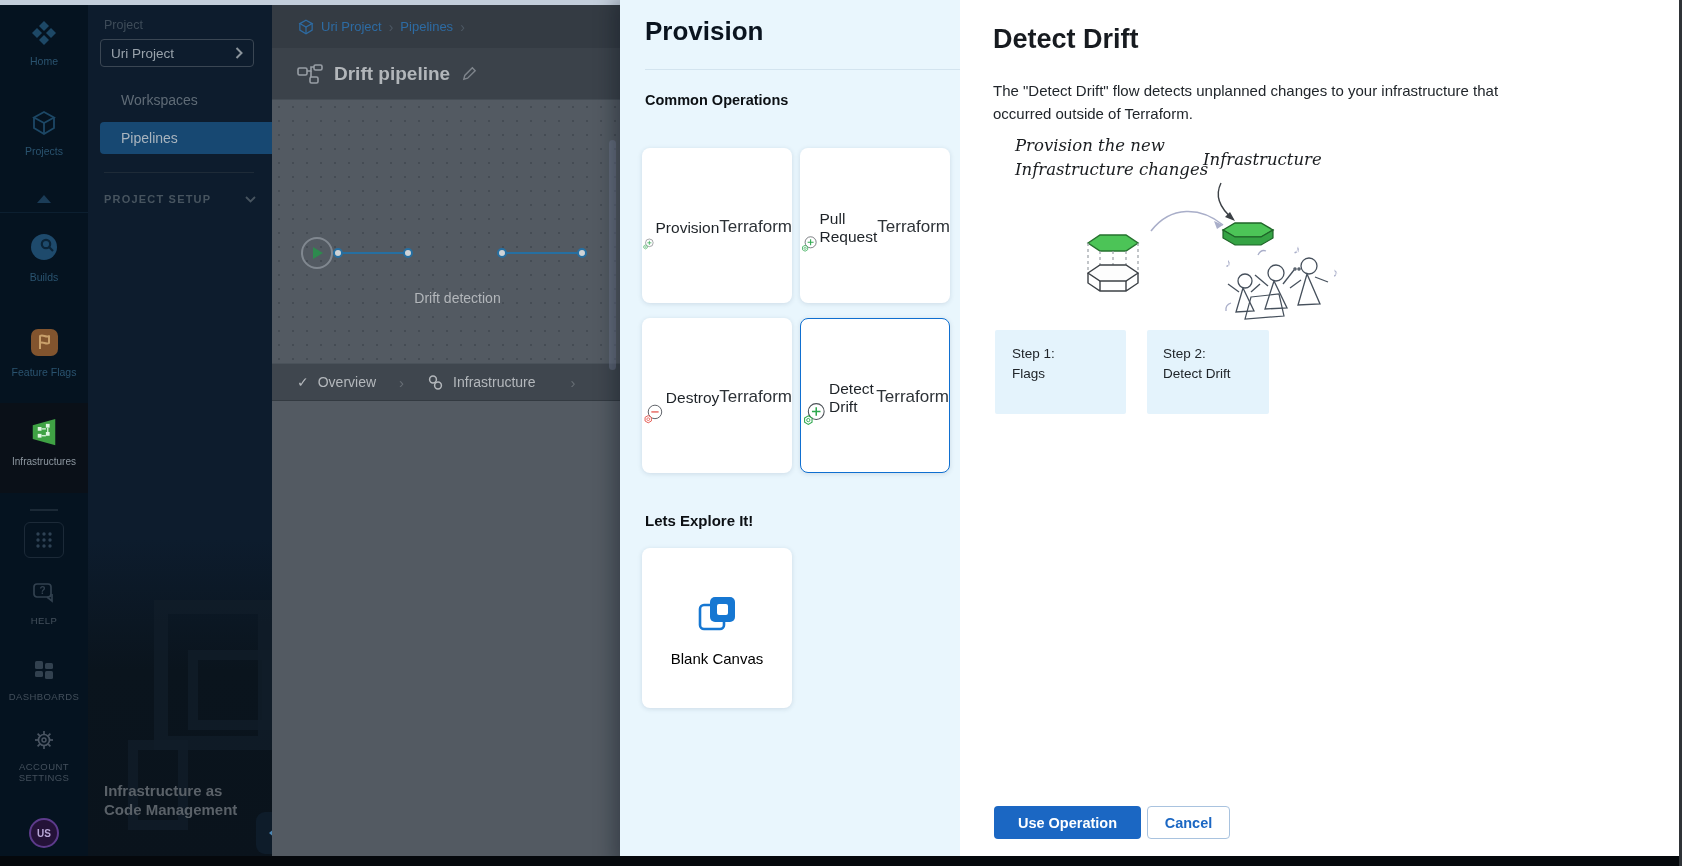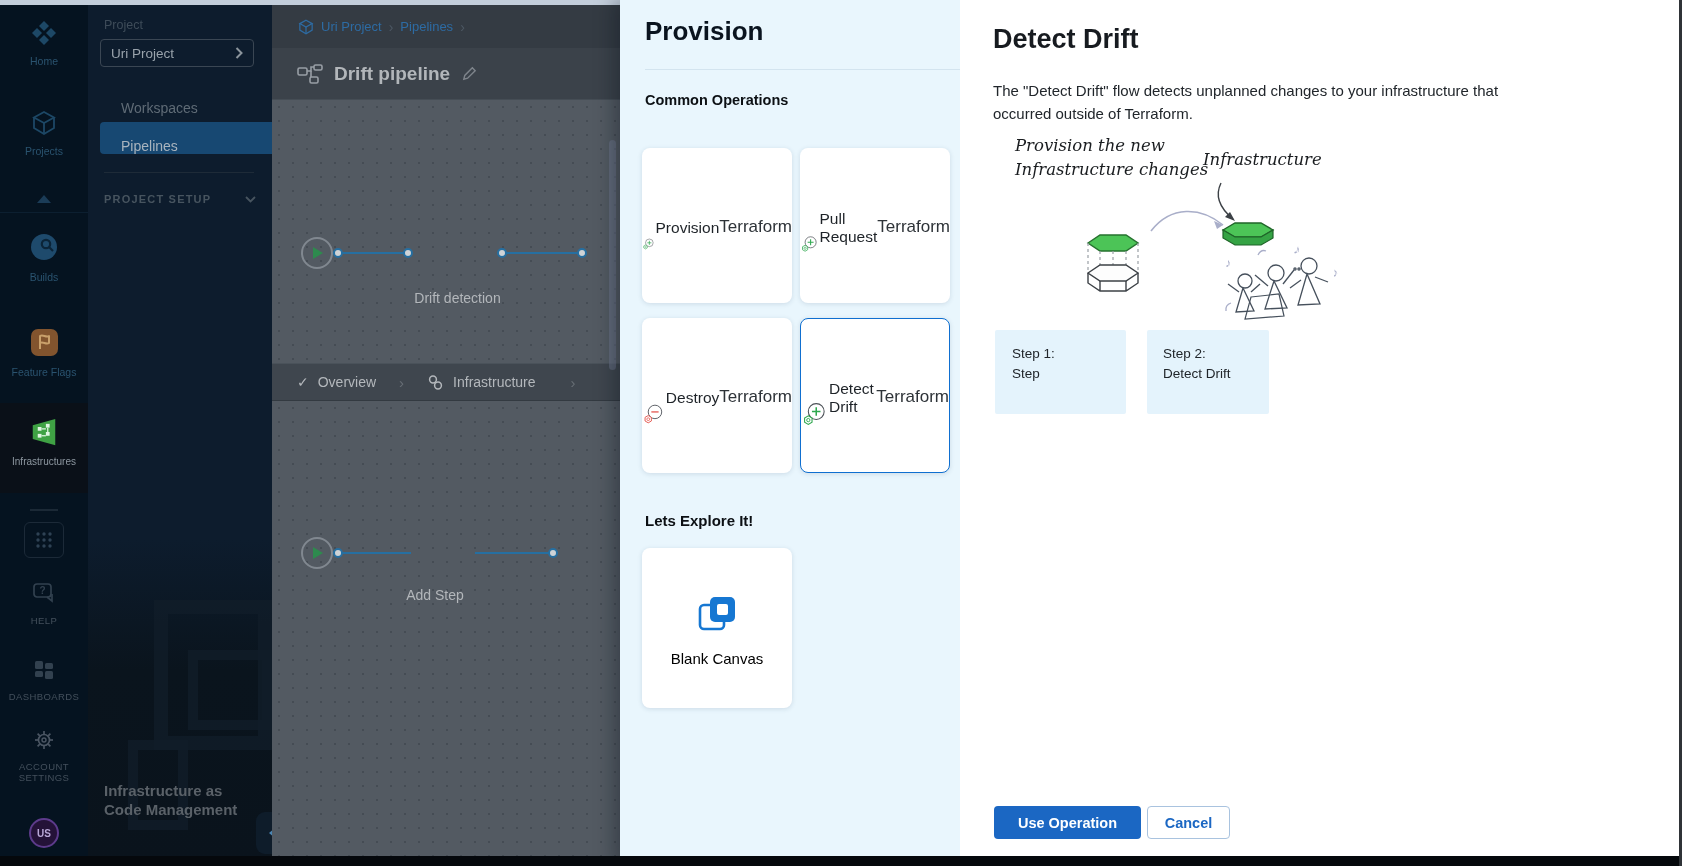--- a/index.html
+++ b/index.html
@@ -18,21 +18,21 @@
   .rail-divider { position:absolute; left:0; width:88px; height:1px; background:#0c1f30; }
   .rail-divider.short { left:30px; width:28px; height:2px; background:#1b2936; }
   #apps-btn { left:24px; top:522px; width:40px; height:36px; border:1px solid #1c2a38; border-radius:6px; display:flex; align-items:center; justify-content:center; }
   #avatar { left:29px; top:818px; width:30px; height:30px; border-radius:50%; background:#241238; border:2px solid #5d3b8b; color:#b9a8d8; font-size:10px; font-weight:bold; display:flex; align-items:center; justify-content:center; }
 
   
   #proj-nav { left:88px; top:0; width:184px; height:866px; background:#0d1c2d; z-index:1; overflow:hidden; }
   #proj-label { left:16px; top:18px; font-size:12.5px; color:#3e4c59; }
   #proj-select { left:12px; top:39px; width:154px; height:28px; border:1px solid #3a4653; border-radius:4px;
      color:#99a3ac; font-size:13.5px; display:flex; align-items:center; padding:0 10px; justify-content:space-between; }
-  .proj-item { position:absolute; left:12px; width:172px; height:32px; display:flex; align-items:flex-end; padding-left:21px; font-size:14px; color:#5f6b76; }
+  .proj-item { position:absolute; left:12px; width:172px; height:32px; display:flex; align-items:center; padding-left:21px; font-size:14px; color:#5f6b76; }
   .proj-item.selected { background:#174872; color:#a9b4be; border-radius:4px 0 0 4px; }
   #proj-divider { left:16px; top:172px; width:150px; height:1px; background:#1e2b38; }
   #proj-setup { left:16px; top:193px; width:152px; font-size:11px; font-weight:bold; letter-spacing:1.2px; color:#47545f; display:flex; justify-content:space-between; align-items:center; }
   #watermark { left:0; top:540px; width:184px; height:326px; background:linear-gradient(#0d1c2d, #0a141d 40%, #0a131c); }
   .maze { position:absolute; border:14px solid #121e29; opacity:.75; }
   #module-footer { left:16px; top:781px; width:155px; font-size:15px; font-weight:600; line-height:1.28; color:#5a6168; }
   #collapse-handle { left:168px; top:812px; width:30px; height:42px; background:#0e1c2a; border-radius:9px; display:flex; align-items:center; justify-content:center; z-index:3; }
 
   
   #main-col { left:272px; top:0; width:348px; height:866px; background:#535a62; z-index:1; overflow:hidden; }
@@ -298,34 +298,20 @@
       <svg width="17" height="17" viewBox="0 0 17 17">
           <g fill="none" stroke="#b4b8bc" stroke-width="1.5">
             <circle cx="6" cy="5.5" r="3.4"></circle>
             <circle cx="11" cy="11.5" r="3.4"></circle>
           </g>
         </svg>
       <span class="tab-text">Infrastructure</span>
       <span class="tab-sep" style="padding-left:26px">›</span>
     </div>
 
-    <div id="canvas2" class="abs canvas">
-      <div class="play-node" style="left:29px; top:136px">
-        <svg width="13" height="14" viewBox="0 0 13 14">
-            <path d="M2 1 L12 7 L2 13 Z" fill="#2e8a4e"></path>
-          </svg>
-      </div>
-      <div class="port" style="left:61px; top:147px"></div>
-      <div class="edge" style="left:70px; top:151px; width:69px"></div>
-
-      <div class="edge" style="left:203px; top:151px; width:81px"></div>
-      <div class="port" style="left:276px; top:147px; z-index:3"></div>
-
-      <div class="node-label" style="left:108px; top:186px; width:110px">Add Step</div>
-    </div>
     <div id="scroll-hint" class="abs"></div>
   </main>
   <div id="top-strip" class="abs"></div>
 
   <section id="drawer" class="abs">
     <h1 id="drawer-title" class="abs">Provision</h1>
     <div id="drawer-divider" class="abs"></div>
     <h2 class="drawer-h2" style="top:92px">Common Operations</h2>
 
     <div class="op-card" style="left:22px; top:148px">
@@ -434,21 +420,21 @@
 
       <text x="232" y="132" font-size="12" fill="#a9aec9">♪</text>
       <text x="300" y="118" font-size="13" fill="#a9aec9" transform="rotate(14 300 118)">♪</text>
       <text x="340" y="142" font-size="12" fill="#a9aec9" transform="rotate(-12 340 142)">♪</text>
       <path d="M265 120 q3 -6 8 -4" fill="none" stroke="#a9aec9" stroke-width="1.3"></path>
       <path d="M238 168 q-6 2 -5 8" fill="none" stroke="#a9aec9" stroke-width="1.3"></path>
     </svg>
 
     <div id="step1" class="step-box">
       <span>Step 1:</span><br>
-      <span>Step</span>
+      <span>Flags</span>
     </div>
     <div id="step2" class="step-box">
       <span>Step 2:</span><br>
       <span>Detect Drift</span>
     </div>
 
     <button id="btn-primary" class="abs">Use Operation</button>
     <button id="btn-secondary" class="abs">Cancel</button>
   </section>
 

